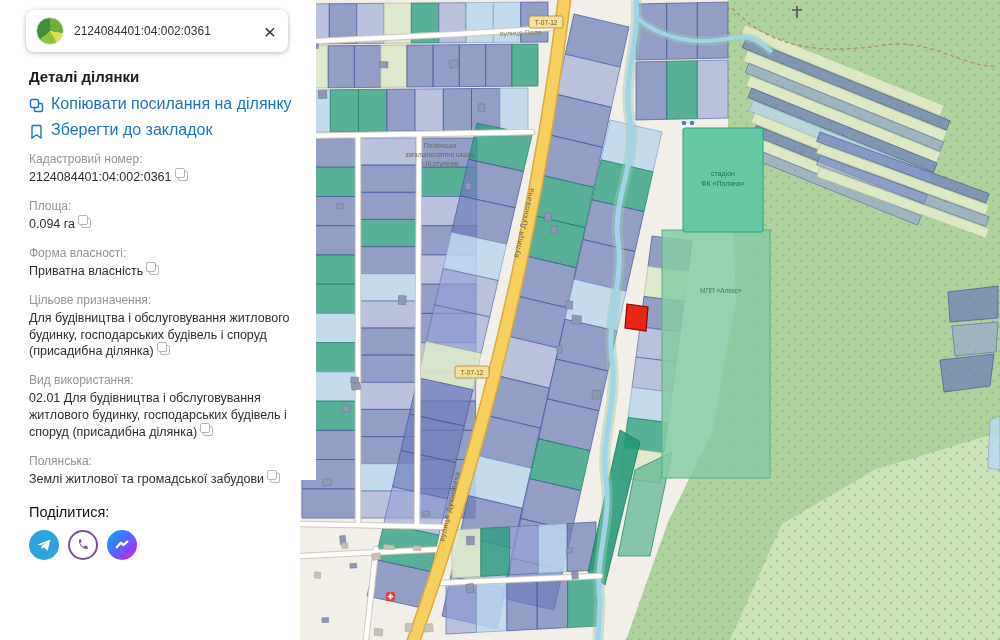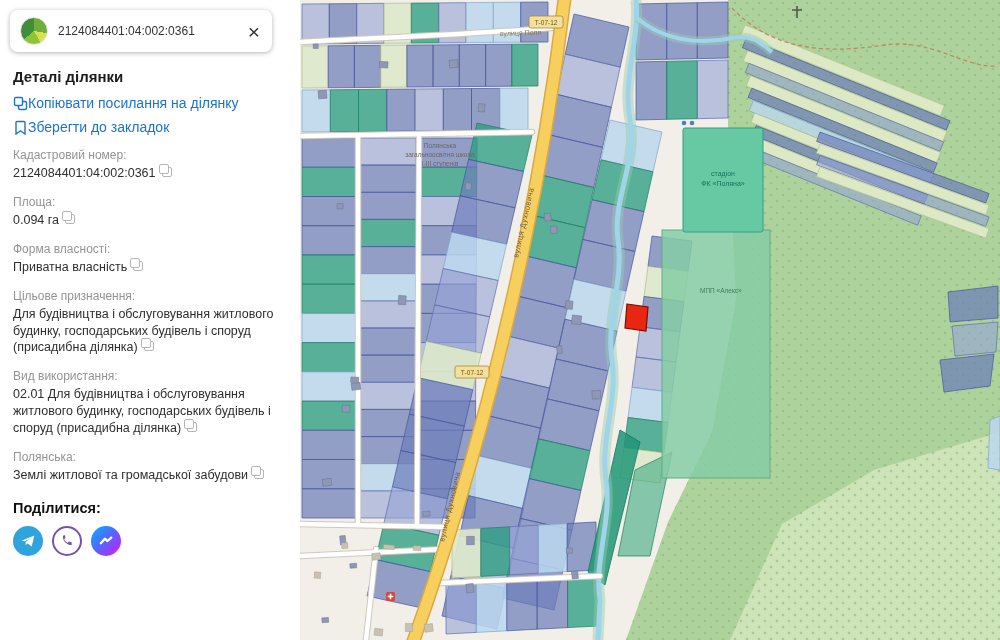--- a/index.html
+++ b/index.html
@@ -1,36 +1,36 @@
 <!DOCTYPE html>
 <html><head>
 <meta charset="utf-8">
 <style>
   html,body{margin:0;padding:0}
   body{width:1000px;height:640px;position:relative;overflow:hidden;background:#fff;
        font-family:"Liberation Sans",sans-serif;}
-  .panel{position:absolute;left:0;top:0;width:300px;height:480px;background:#fff;z-index:2;}
+  .panel{position:absolute;left:16px;top:0;width:300px;height:480px;background:#fff;z-index:2;}
   .search-card{display:flex;align-items:center;gap:8px;height:42px;margin:10px 28px 2px 10px;
        padding:0 10px;border-radius:8px;background:#fff;box-shadow:0 1px 5px rgba(0,0,0,.3);}
   .logo{width:26px;height:26px;border-radius:50%;flex:none;border:1px solid #e4e4e4;
        background:conic-gradient(#6fae3e 0 100deg,#d7df53 100deg 150deg,#8cc43c 150deg 230deg,#3e8e3a 230deg 360deg);}
   .search-card input{flex:1;border:0;outline:0;font-size:12px;color:#333;font-family:inherit;min-width:0;background:transparent}
   .close{font-size:21px;line-height:1;color:#333;cursor:pointer;padding:0 2px;flex:none}
   .content{padding:0 20px 0 13px}
   h2{font-size:15px;color:#1c1c1c;margin:16px 0 10px;font-weight:bold}
-  .action{display:flex;align-items:center;color:#1b74ca;font-size:14px;margin:8px 0;cursor:pointer}
+  .action{display:flex;align-items:flex-end;gap:7px;color:#1b74ca;font-size:16px;margin:8px 0;cursor:pointer}
   .action svg{flex:none;margin-top:1px}
   .field{margin:13px 0}
   .field-label{font-size:12px;color:#949494;margin-bottom:3px}
   .field-value{font-size:12.5px;color:#2e2e2e;line-height:1.35;max-width:264px}
   .copy-ic{display:inline-block;width:8px;height:8px;border:1px solid #b5b5b5;border-radius:2px;
        position:relative;margin-left:6px;vertical-align:baseline}
   .copy-ic::before{content:"";position:absolute;left:-4px;top:-4px;width:8px;height:8px;
        border:1px solid #b5b5b5;border-radius:2px;background:#fff}
-  h3{font-size:14.5px;font-weight:bold;color:#111;margin:16px 0 10px}
+  h3{font-size:14.5px;font-weight:normal;color:#111;margin:16px 0 10px}
   .share-row{display:flex;gap:9px}
   .share-btn{width:30px;height:30px;border-radius:50%;display:flex;align-items:center;justify-content:center;cursor:pointer;box-sizing:border-box}
   .tg{background:#2fa3dd}
   .viber{background:#fff;border:2px solid #7c52a0}
   .msgr{background:linear-gradient(135deg,#00b3ff 0%,#4f6aff 45%,#a334fa 78%,#ff6b64 100%)}
   .map{position:absolute;left:300px;top:0;width:700px;height:640px;background:#f2efe8;overflow:hidden;cursor:grab}
   svg text{font-family:"Liberation Sans",sans-serif}
 </style>
 </head>
 <body>

